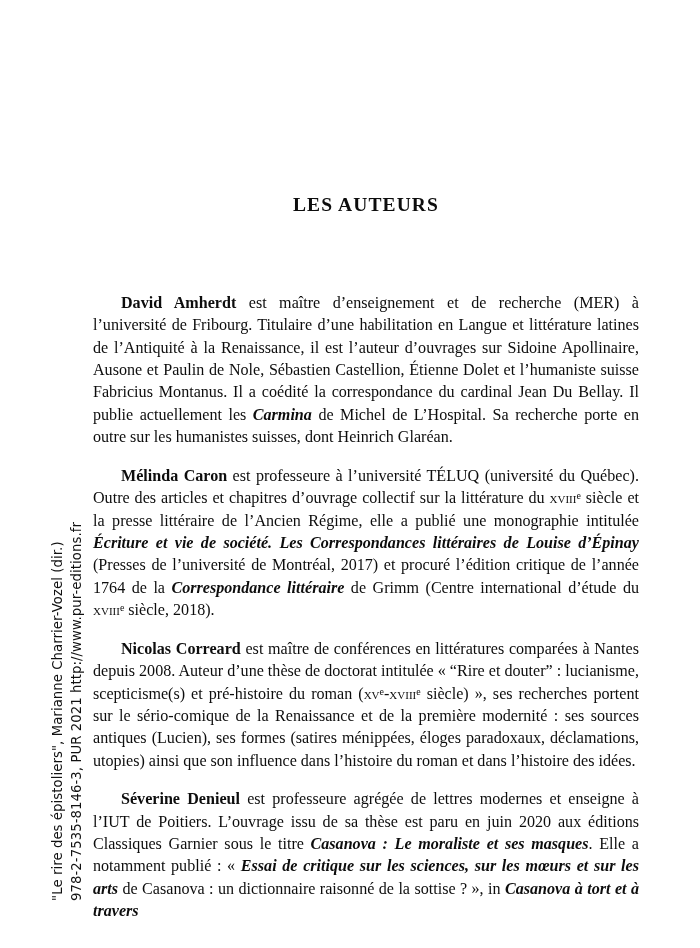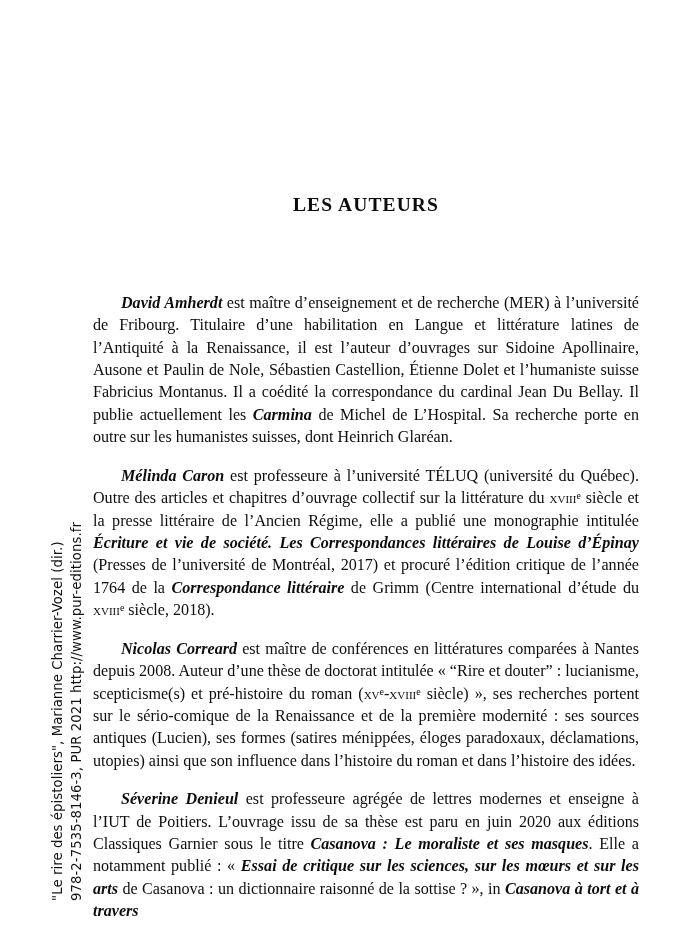--- a/index.html
+++ b/index.html
@@ -80,21 +80,20 @@
     text-align: justify;
     font-size: 16.1px;
     line-height: 22.35px;
     hyphens: manual;
   }
   p.bio + p.bio {
     margin-top: 16.5px;
   }
   p.bio .nm {
     font-weight: bold;
-    font-style: italic;
   }
   p.bio i,
   p.bio .ti {
     font-style: italic;
     font-weight: bold;
   }
   .sc {
     font-variant: small-caps;
     font-size: 1.02em;
   }

